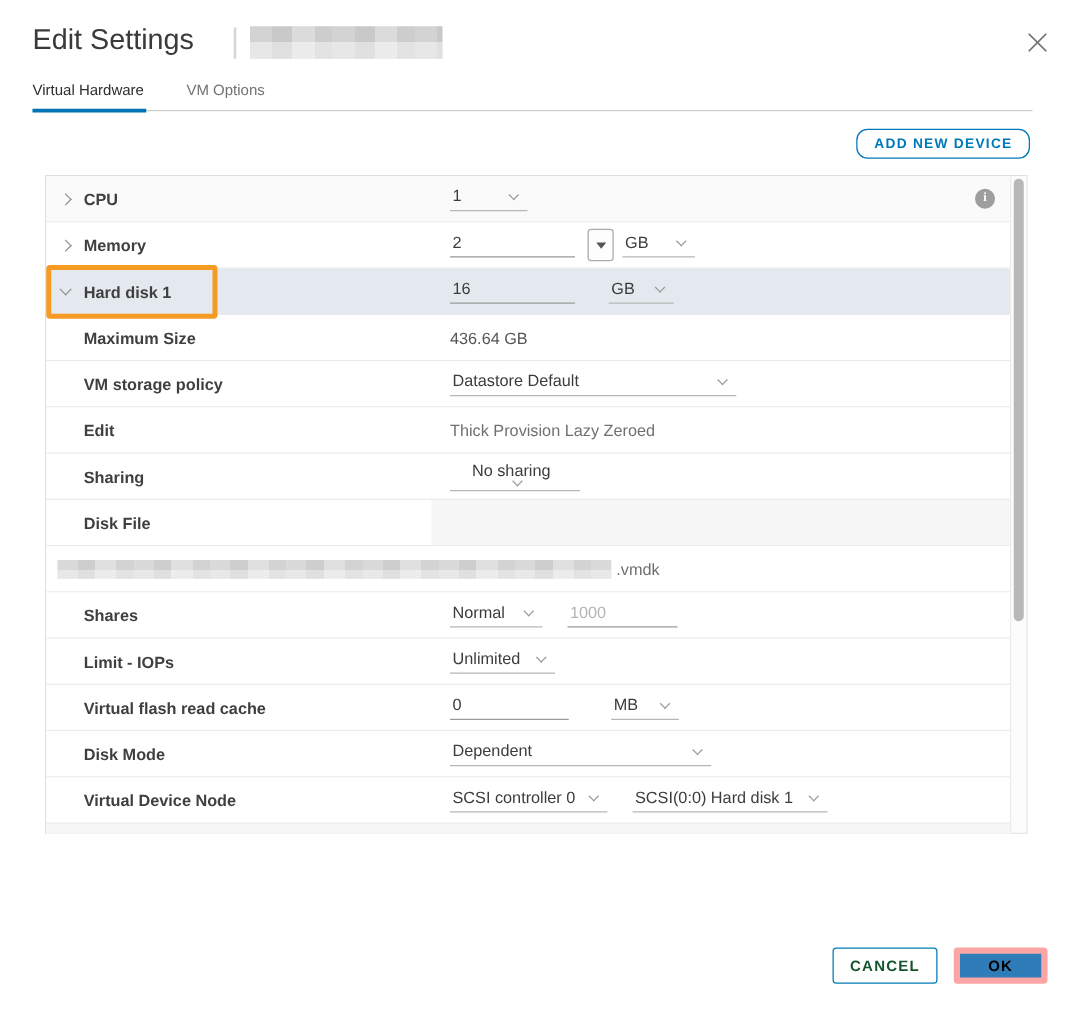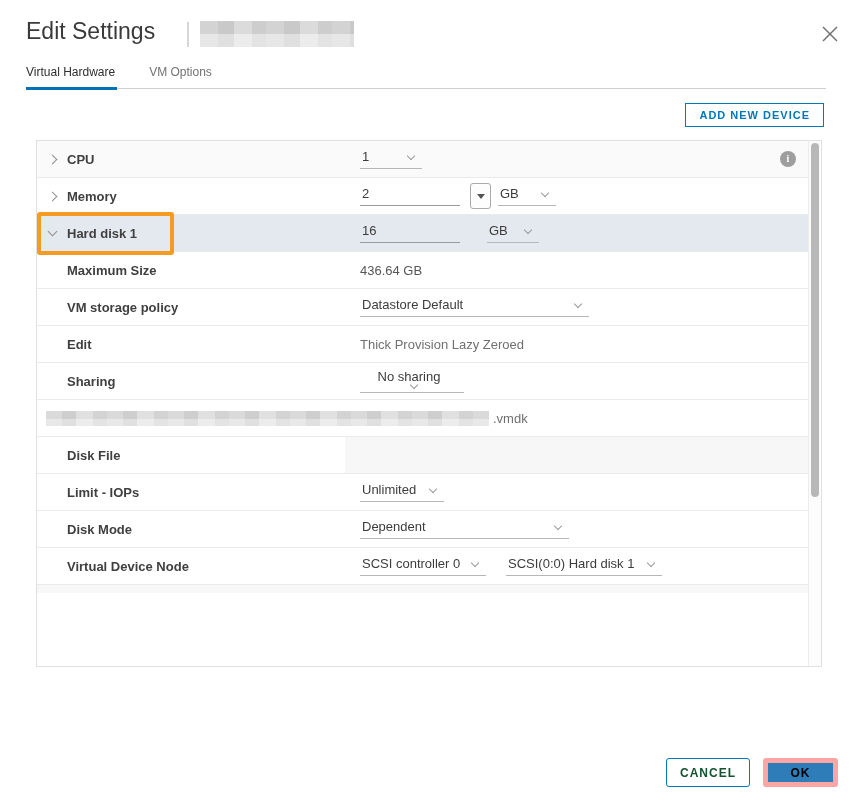--- a/index.html
+++ b/index.html
@@ -33,21 +33,21 @@
   .tabbar {
     position: absolute; left: 26px; top: 61px; width: 800px; height: 28px;
     border-bottom: 1px solid #cfcfcf; display: flex;
   }
   .tab { font-size: 12px; color: #727272; padding: 4px 2px 9px 0; margin-right: 32px; cursor: pointer; }
   .tab.active { color: #2e2e2e; border-bottom: 3px solid #0072b5; margin-bottom: -2px; }
 
   
   .add-btn {
     position: absolute; right: 32px; top: 103px; height: 24px;
-    border: 1px solid #0079b8; border-radius: 0; background: #fff;
+    border: 1px solid #0079b8; border-radius: 9px; background: #fff;
     color: #0079b8; font-size: 11px; font-weight: 700; letter-spacing: 1px;
     padding: 0 13px; line-height: 22px; cursor: pointer; font-family: inherit;
   }
 
   
   .device-list {
     position: absolute; left: 36px; top: 140px; width: 786px; height: 527px;
     border: 1px solid #e0e0e0; background: #fff; padding-left: 35px;
   }
   .rows { position: absolute; left: 0; top: 0; right: 13px; bottom: 0; }
@@ -241,42 +241,64 @@
       <span class="row-label">Sharing</span>
       <div class="controls">
         <div class="sel w-sharing">
           <span>No sharing</span>
           <span class="caret"></span>
         </div>
       </div>
     </div>
 
     <div class="row">
+      <span class="expander"></span>
+      <span class="row-label">Disk File</span>
+      <div class="grayblock"></div>
+    </div>
+
+    <div class="row">
       <div class="path-blur"></div>
       <span class="vmdk-suffix">.vmdk</span>
     </div>
 
     <div class="row">
       <span class="expander"></span>
-      <span class="row-label">Disk File</span>
-      <div class="grayblock"></div>
-    </div>
-
+      <span class="row-label">Shares</span>
+      <div class="controls">
+        <div class="sel w-shares">
+          <span>Normal</span>
+          <span class="caret"></span>
+        </div>
+        <input class="u-input dim w-amount" value="1000" style="">
+      </div>
+    </div>
 
     <div class="row">
       <span class="expander"></span>
       <span class="row-label">Limit - IOPs</span>
       <div class="controls">
         <div class="sel w-limit">
           <span>Unlimited</span>
           <span class="caret"></span>
         </div>
       </div>
     </div>
 
+    <div class="row">
+      <span class="expander"></span>
+      <span class="row-label">Virtual flash read cache</span>
+      <div class="controls">
+        <input class="u-input w-vf" value="0" style="">
+        <div class="sel w-mb">
+          <span>MB</span>
+          <span class="caret"></span>
+        </div>
+      </div>
+    </div>
 
     <div class="row">
       <span class="expander"></span>
       <span class="row-label">Disk Mode</span>
       <div class="controls">
         <div class="sel w-dmode">
           <span>Dependent</span>
           <span class="caret"></span>
         </div>
       </div>

